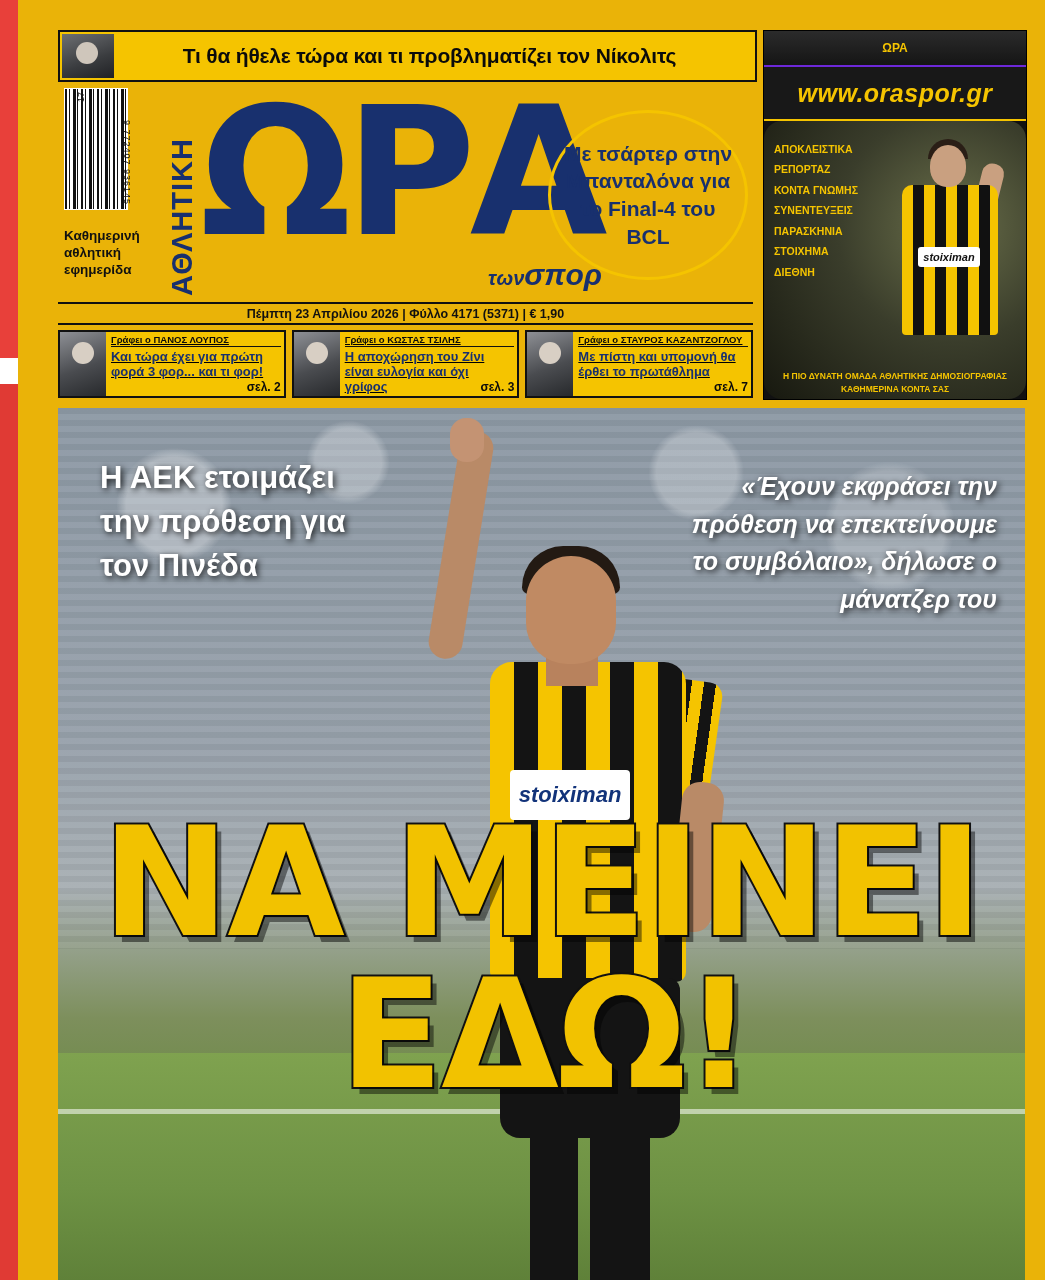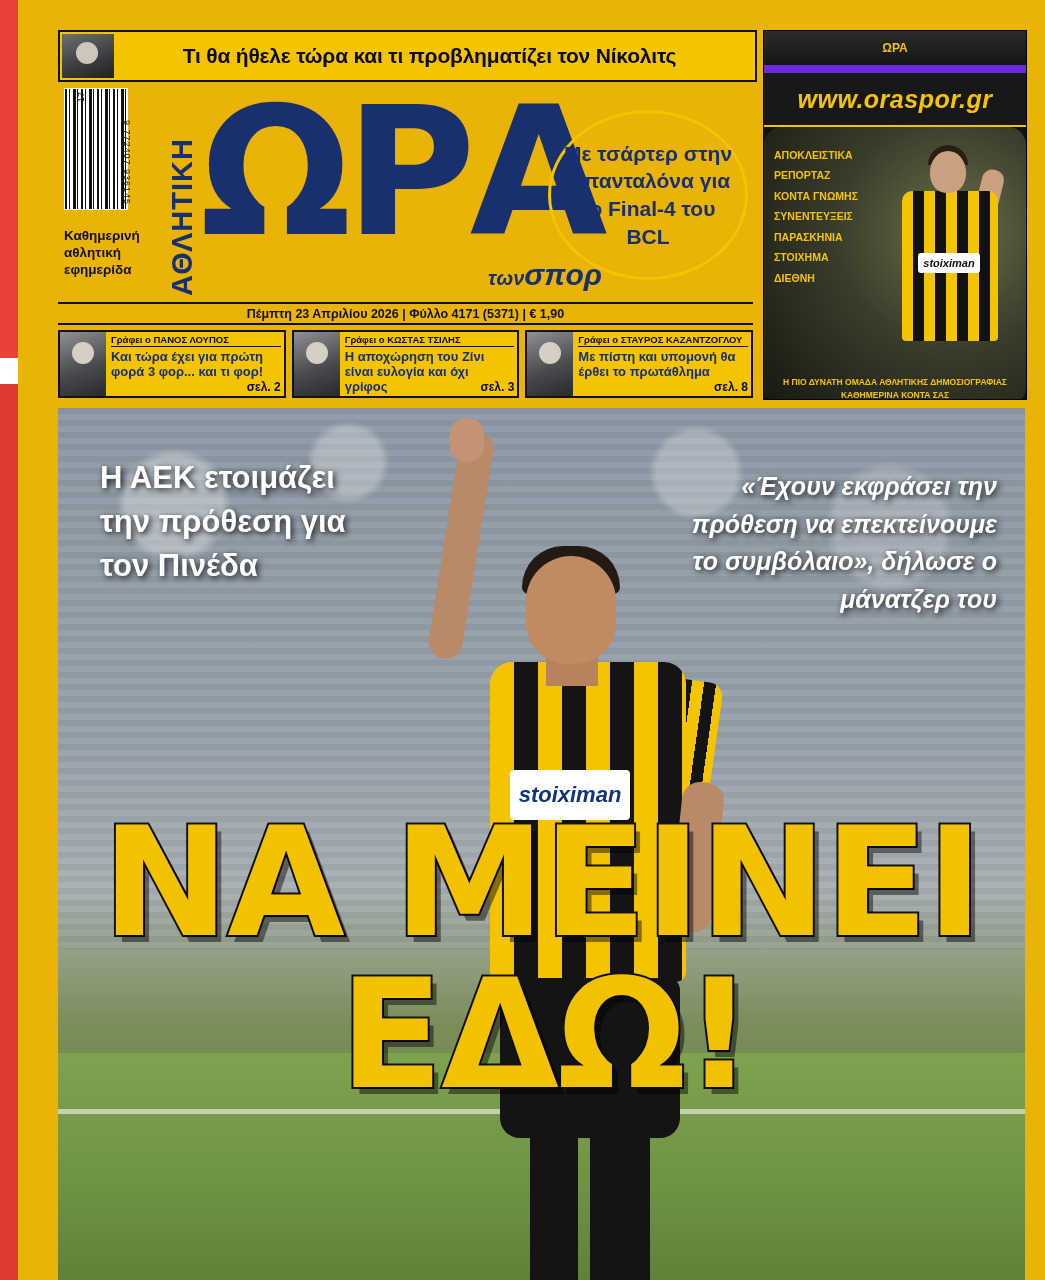--- a/index.html
+++ b/index.html
@@ -163,20 +163,21 @@
     padding: 3px 0 2px 0;
   }
 
   
   .cols {
     position: absolute;
     left: 40px; top: 330px;
     width: 695px; height: 68px;
     display: flex;
     gap: 6px;
+    text-decoration: underline;
   }
   .colbox {
     flex: 1;
     border: 2px solid #111;
     background: #f5c400;
     display: flex;
     overflow: hidden;
     position: relative;
   }
   .colbox .ph {
@@ -237,21 +238,21 @@
   }
   .ad .adurl {
     height: 52px;
     background: #181818;
     display: flex; align-items: center; justify-content: center;
     color: #f5c400;
     font-style: italic;
     font-weight: bold;
     font-size: 25px;
     letter-spacing: 0.5px;
-    border-top: 8px solid #6d28d9;
+    border-top: 2px solid #6d28d9;
     border-bottom: 2px solid #f5c400;
   }
   .ad .adbody {
     position: relative;
     height: 278px;
     background:
       radial-gradient(circle at 72% 38%, #6a6f4a 0%, #3a3d2b 45%, #17180f 100%);
     border-radius: 18px;
   }
   .ad .adlist {
@@ -502,21 +503,21 @@
         <div class="head">Η αποχώρηση του Ζίνι είναι ευλογία και όχι γρίφος</div>
       </div>
       <div class="pg">σελ. 3</div>
     </div>
     <div class="colbox">
       <div class="ph"></div>
       <div class="body">
         <div class="by">Γράφει ο ΣΤΑΥΡΟΣ ΚΑΖΑΝΤΖΟΓΛΟΥ</div>
         <div class="head">Με πίστη και υπομονή θα έρθει το πρωτάθλημα</div>
       </div>
-      <div class="pg">σελ. 8</div>
+      <div class="pg">σελ. 7</div>
     </div>
   </div>
 
   <div class="ad">
     <div class="adtop">ΩΡΑ</div>
     <div class="adurl">www.oraspor.gr</div>
     <div class="adbody">
       <div class="adlist">
         <span>ΑΠΟΚΛΕΙΣΤΙΚΑ</span>
         <span>ΡΕΠΟΡΤΑΖ</span>

